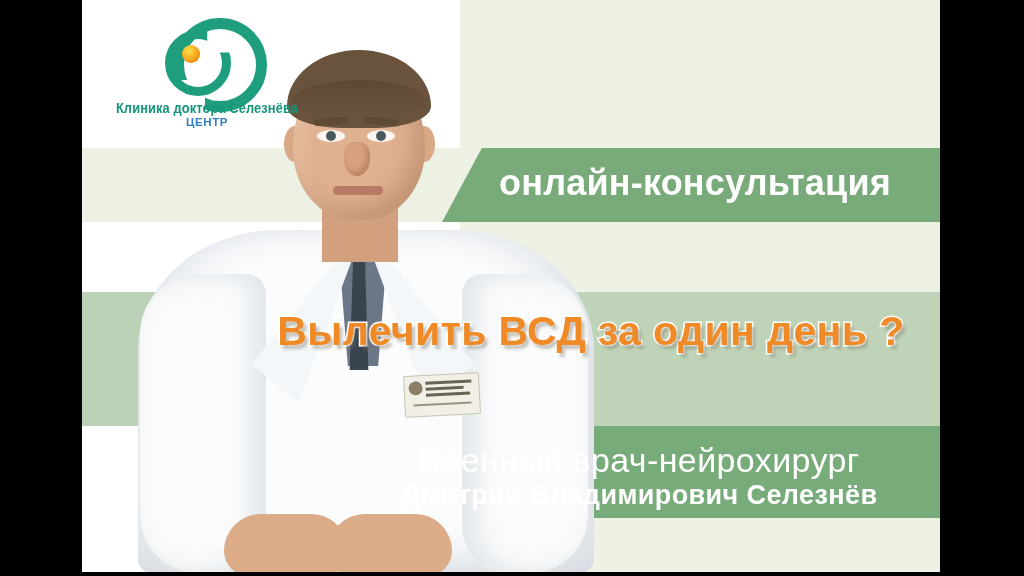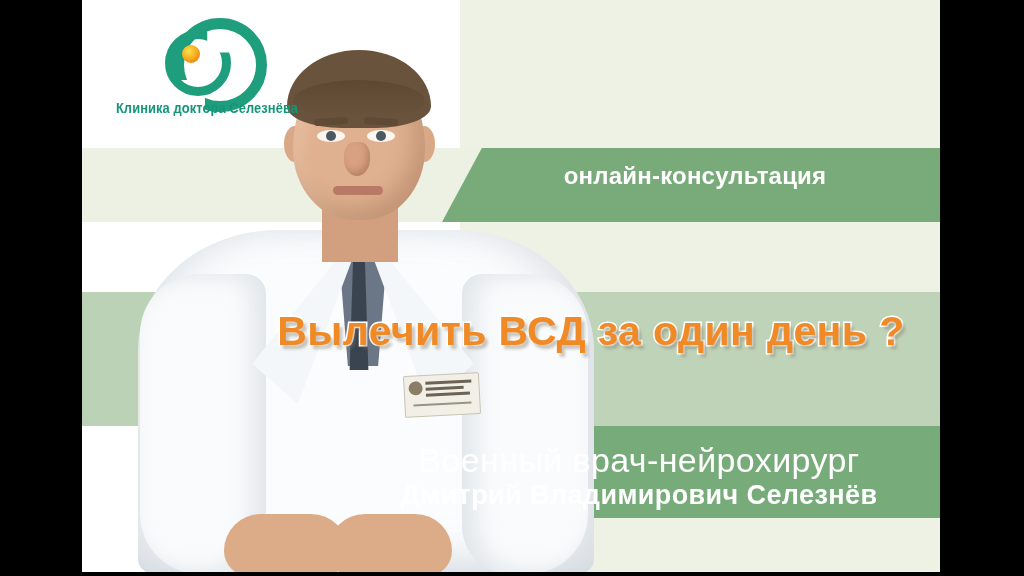--- a/index.html
+++ b/index.html
@@ -362,21 +362,21 @@
     white-space: nowrap;
     text-shadow: 2px 3px 2px rgba(120,110,95,.45);
     z-index: 7;
   }
   .banner-text {
     position: absolute;
     left: 378px; top: 14px;
     width: 470px;
     text-align: center;
     font-family: "Liberation Sans", sans-serif;
-    font-size: 24px;
+    font-size: 36px;
     font-weight: 700;
     color: #ffffff;
     letter-spacing: .2px;
     white-space: nowrap;
   }
   .question {
     position: absolute;
     left: 160px; top: 308px;
     width: 698px;
     text-align: center;
@@ -496,20 +496,21 @@
       </div>
     </div>
 
     <div class="logo">
       <div class="logo-mark">
         <div class="ring-outer"></div>
         <div class="arc-left"></div>
         <div class="sun"></div>
       </div>
       <div class="logo-line1">Клиника доктора Селезнёва</div>
+      <div class="logo-line3">ЦЕНТР</div>
     </div>
 
 
     <div class="question">Вылечить ВСД за один день ?</div>
 
     <div class="name-block">
       <div class="l1">Военный врач-нейрохирург</div>
       <div class="l2">Дмитрий Владимирович Селезнёв</div>
     </div>
 

